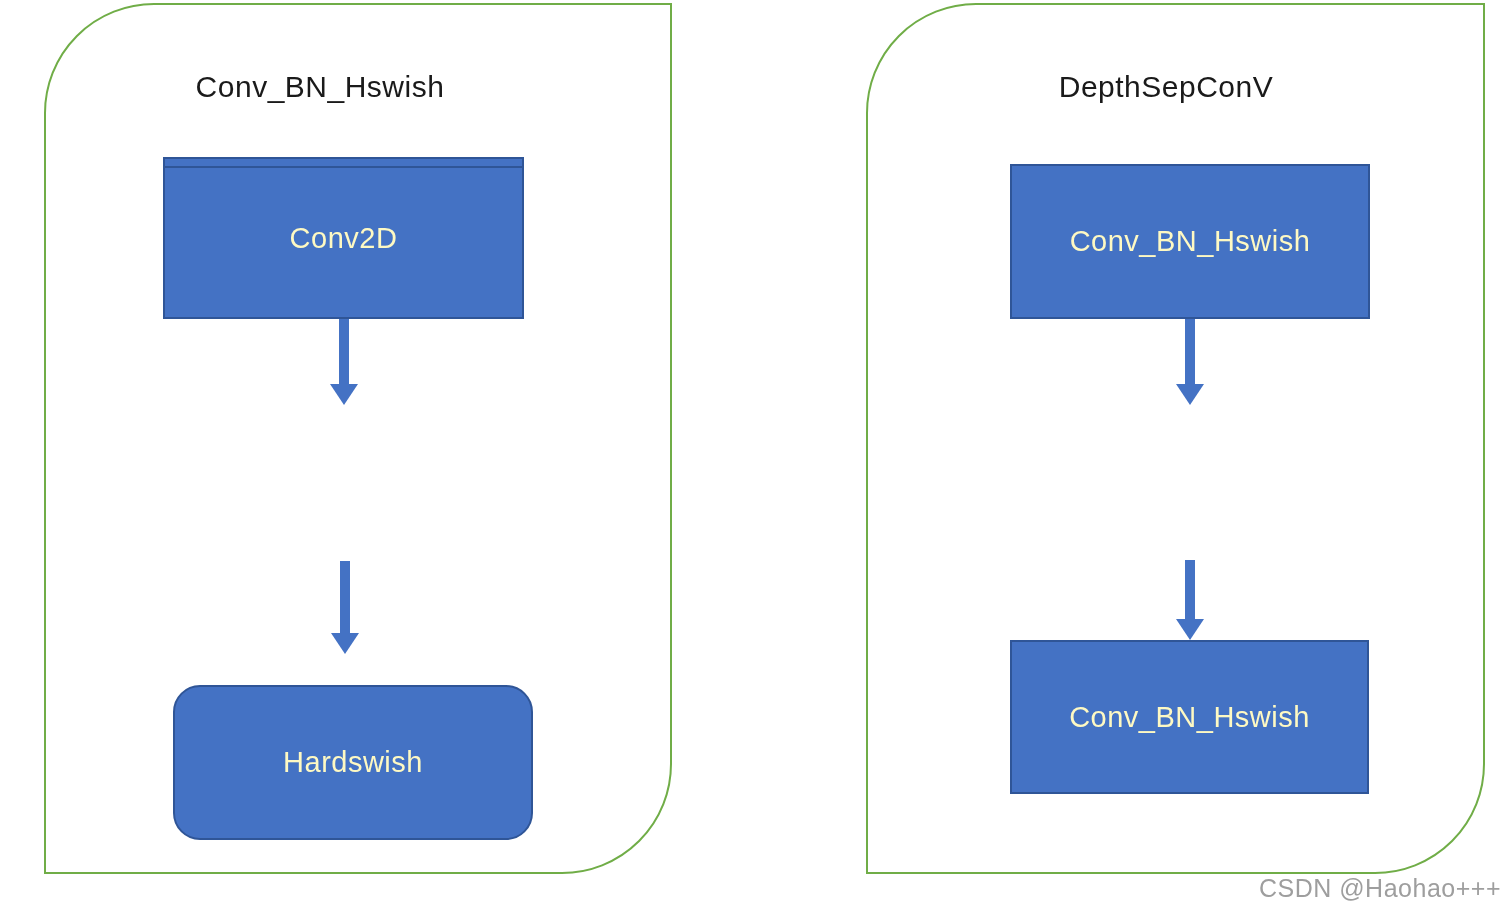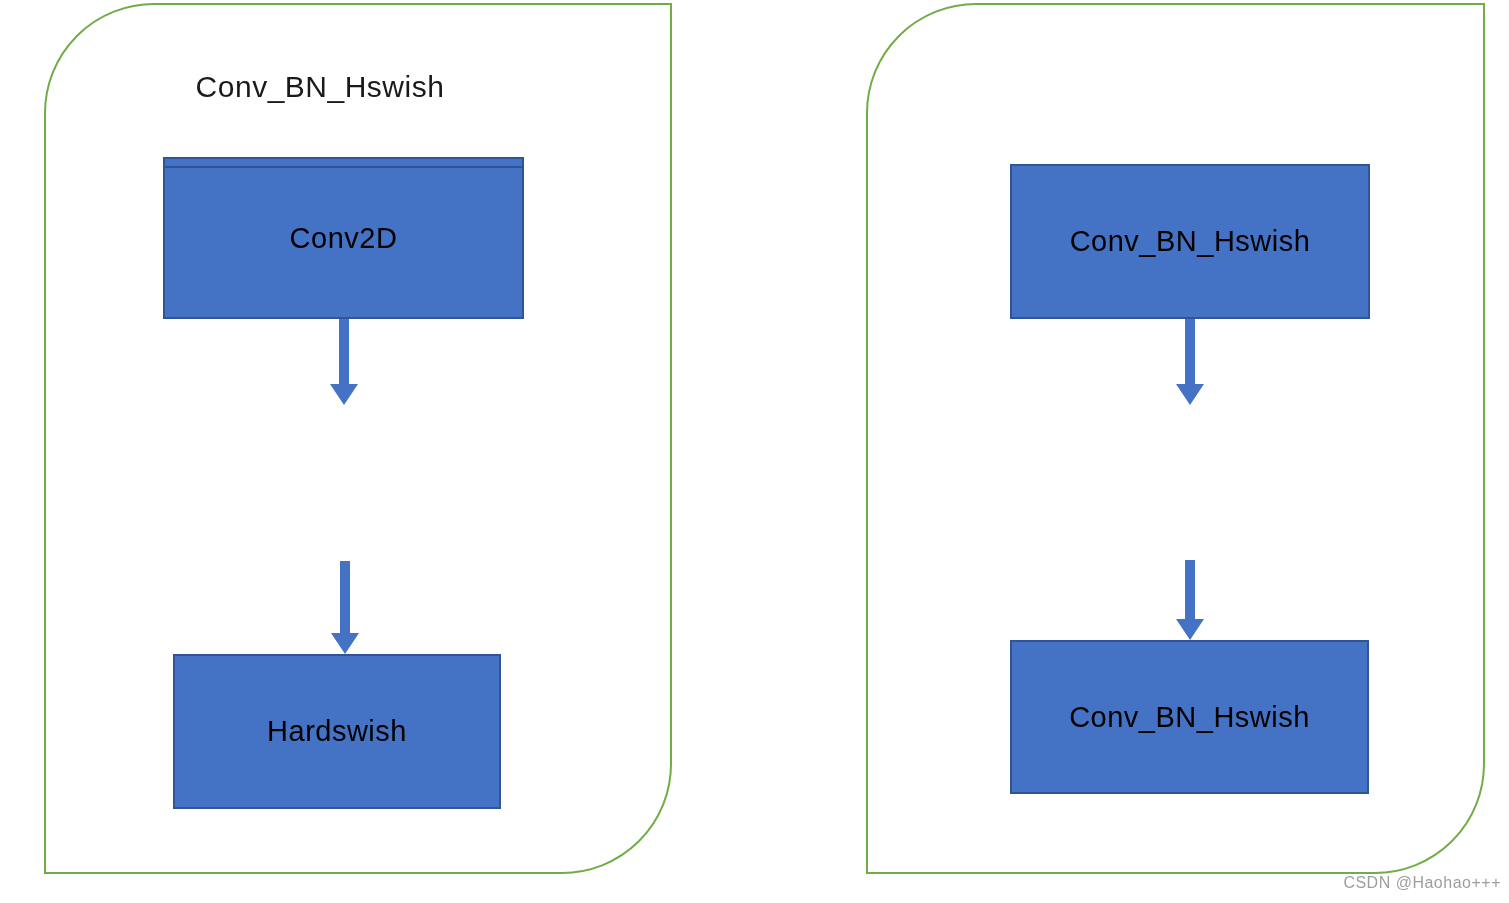--- a/index.html
+++ b/index.html
@@ -31,32 +31,32 @@
     letter-spacing: 0.5px;
     white-space: nowrap;
   }
   .panel-left  .panel-title { left: 94px; }
   .panel-right .panel-title { left: 118px; }
 
   .node {
     position: absolute;
     background: #4472C4;
     border: 2px solid #2F5597;
-    color: #000000;
+    color: #fef9c3;
     font-size: 29px;
     display: flex;
     align-items: center;
     justify-content: center;
     text-align: center;
     letter-spacing: 0.5px;
   }
   
   .node-conv2d    { left: 117px; top: 152px; width: 361px; height: 162px; }
   .node-bn        { left: 117px; top: 400px; width: 361px; height: 156px; }
-  .node-hardswish { left: 127px; top: 649px; width: 328px; height: 155px; }
+  .node-hardswish { left: 127px; top: 680px; width: 360px; height: 155px; border-radius: 27px; }
   
   .double-top-line {
     position: absolute;
     left: -1px; right: -1px; top: 7px;
     height: 2px;
     background: #2F5597;
   }
   
   .node-cbh1    { left: 142px; top: 159px; width: 360px; height: 155px; }
   .node-seblock { left: 142px; top: 400px; width: 360px; height: 155px; }
@@ -77,21 +77,21 @@
     border-top: 21px solid #4472C4;
   }
   .panel-left  .arrow-1 { left: 284px; top: 314px; height: 86px; }
   .panel-left  .arrow-2 { left: 285px; top: 556px; height: 93px; }
   .panel-right .arrow-1 { left: 308px; top: 314px; height: 86px; }
   .panel-right .arrow-2 { left: 308px; top: 555px; height: 80px; }
 
   .watermark {
     position: absolute;
     right: 8px; top: 874px;
-    font-size: 16px;
+    font-size: 25px;
     color: #9E9E9E;
     letter-spacing: 0.5px;
     white-space: nowrap;
   }
 </style>
 </head>
 <body>
 
 <div class="canvas">
 
@@ -113,20 +113,21 @@
       <div class="shaft"></div>
       <div class="head"></div>
     </div>
 
     <div class="node node-hardswish">
       <span>Hardswish</span>
     </div>
   </div>
 
   <div class="panel panel-right">
+    <div class="panel-title">DepthSepConV</div>
 
     <div class="node node-cbh1">
       <span>Conv_BN_Hswish</span>
     </div>
 
     <div class="arrow arrow-1">
       <div class="shaft"></div>
       <div class="head"></div>
     </div>
 

